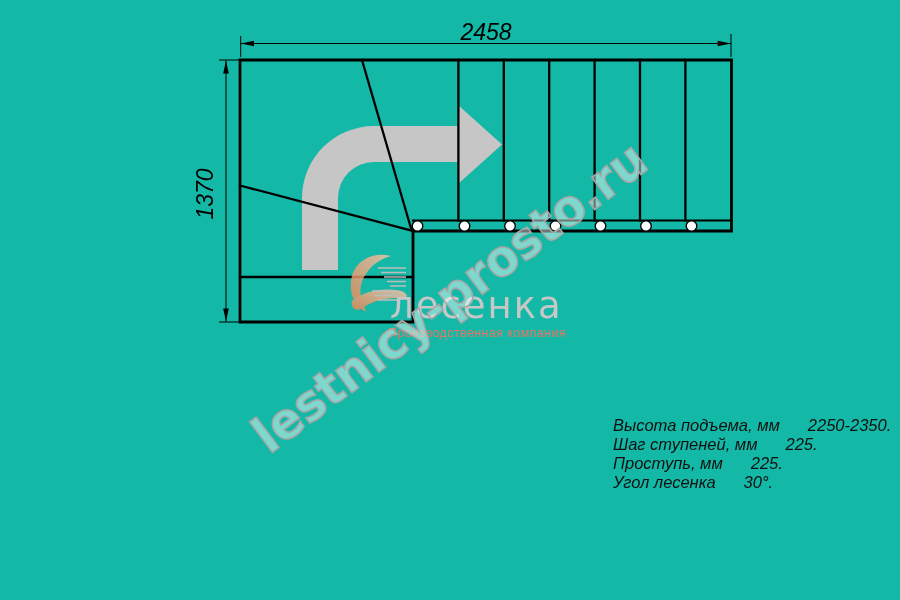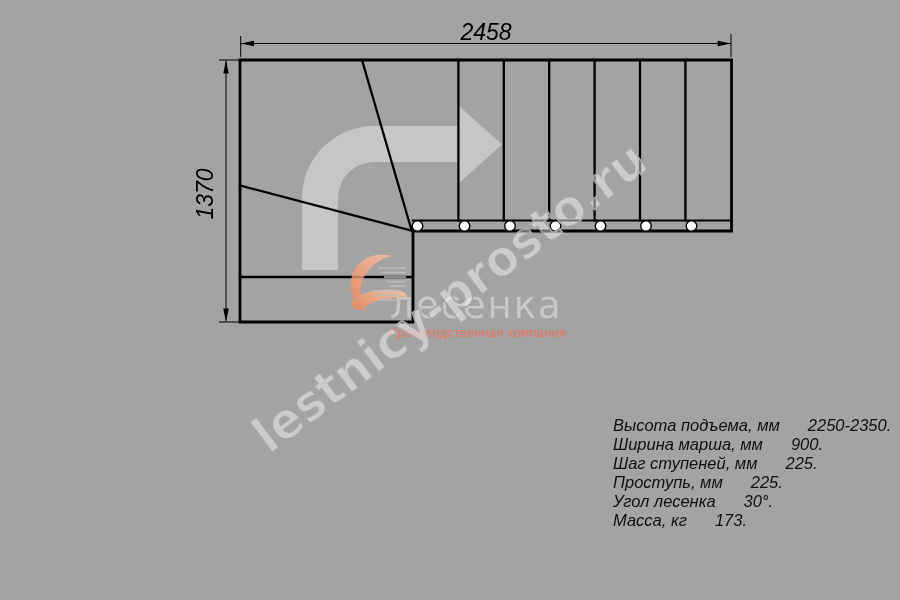--- a/index.html
+++ b/index.html
@@ -1,16 +1,16 @@
 <!DOCTYPE html>
 <html><head>
 <meta charset="utf-8">
 <style>
   html,body{margin:0;padding:0;background:#fff;}
-  .stage{position:relative;width:900px;height:600px;background:#a3a3a3;overflow:hidden;
+  .stage{position:relative;width:900px;height:600px;background:#14b8a6;overflow:hidden;
          font-family:"Liberation Sans",sans-serif;}
   .stage svg{position:absolute;left:0;top:0;}
   .dim-text{font-family:"Liberation Sans",sans-serif;font-style:italic;font-size:23px;fill:#000;}
   .logo-name{font-family:"DejaVu Sans",sans-serif;font-size:37px;fill:#c7c7c7;letter-spacing:2px;}
   .logo-sub{font-family:"Liberation Sans",sans-serif;font-size:12.5px;fill:#ee7265;letter-spacing:0.4px;}
   .wm-text{font-family:"DejaVu Sans",sans-serif;font-weight:bold;font-size:50px;
            fill:rgba(255,255,255,0.45);stroke:#a6a6a6;stroke-width:1.6px;}
   .specs{position:absolute;left:613px;top:416px;width:237px;
          font-style:italic;font-size:16.5px;color:#101010;}
   .spec-row{display:flex;height:19px;line-height:19px;white-space:nowrap;}
@@ -79,34 +79,26 @@
 
     <text class="wm-text" transform="translate(460,311) rotate(-37)" text-anchor="middle" textLength="478" lengthAdjust="spacingAndGlyphs">lestnicy-prosto.ru</text>
   </svg>
 
   <div class="specs">
     <div class="spec-row">
       <span class="spec-label">Высота подъема, мм</span>
       <span class="spec-value">2250-2350.</span>
     </div>
     <div class="spec-row">
-      <span class="spec-label">Ширина марша, мм</span>
-      <span class="spec-value">900.</span>
-    </div>
-    <div class="spec-row">
       <span class="spec-label">Шаг ступеней, мм</span>
       <span class="spec-value">225.</span>
     </div>
     <div class="spec-row">
       <span class="spec-label">Проступь, мм</span>
       <span class="spec-value">225.</span>
     </div>
     <div class="spec-row">
       <span class="spec-label">Угол лесенка</span>
       <span class="spec-value">30°.</span>
     </div>
-    <div class="spec-row">
-      <span class="spec-label">Масса, кг</span>
-      <span class="spec-value">173.</span>
-    </div>
   </div>
 
 </div>
 
 </body></html>

